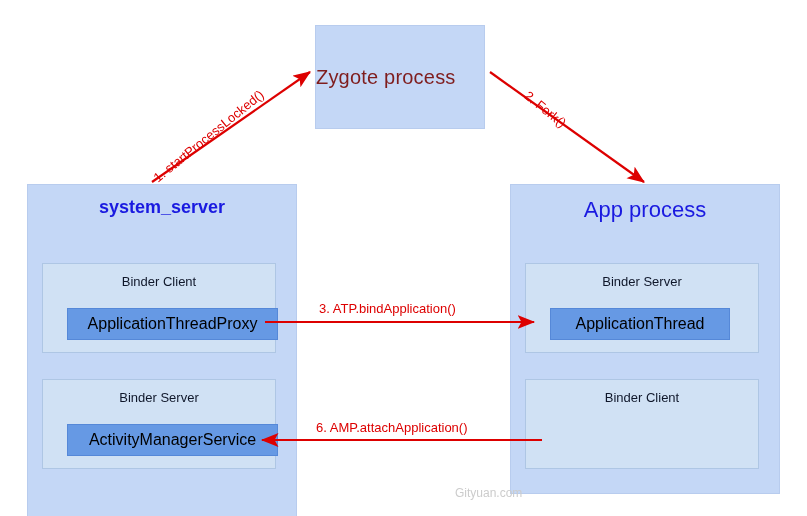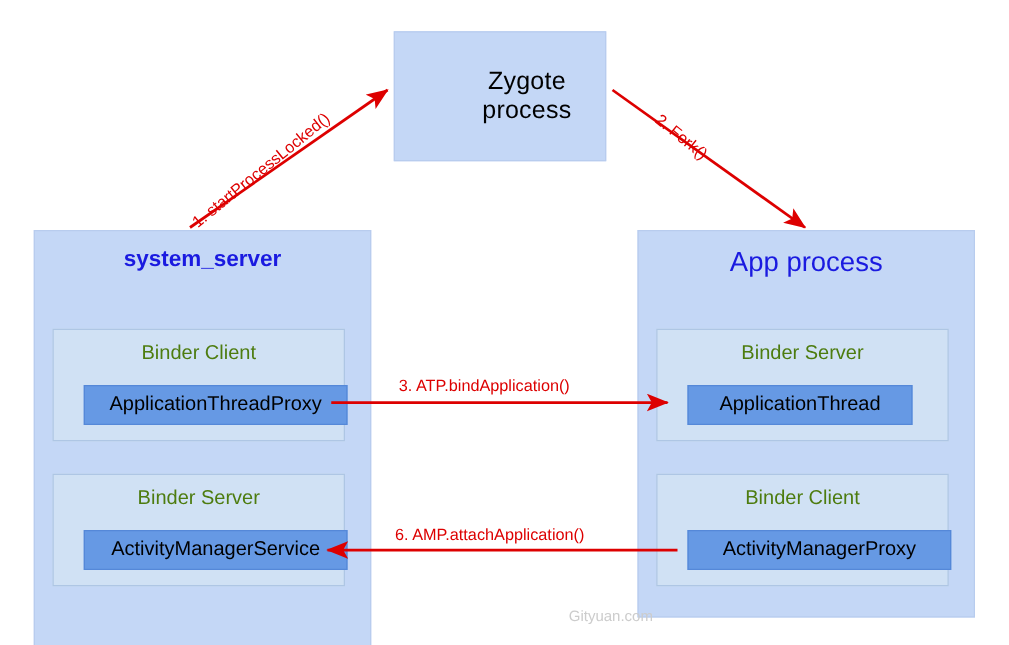--- a/index.html
+++ b/index.html
@@ -32,25 +32,23 @@
     background: #c4d7f6;
     border: 1px solid #b8ccee;
     box-sizing: border-box;
   }
   .zygote-label {
     position: absolute;
     left: 0;
     right: 0;
     top: 50%;
     transform: translateY(-50%);
-    text-align: center;
-    color: #000000;
+    color: #7f1d1d;
     font-size: 20px;
     letter-spacing: .2px;
-    margin-left: 43px;
   }
   .panel-title {
     position: absolute;
     left: 0;
     right: 0;
     top: 12px;
     text-align: center;
     color: #1a1ae0;
     font-size: 22px;
   }
@@ -61,22 +59,22 @@
     background: #d0e1f4;
     border: 1px solid #aec6e4;
     box-sizing: border-box;
   }
   .inner-title {
     position: absolute;
     left: 0;
     right: 0;
     top: 10px;
     text-align: center;
-    color: #4d7c0f;
-    font-size: 16px;
+    color: #0f172a;
+    font-size: 13px;
   }
   .node-box {
     position: absolute;
     background: #6699e4;
     border: 1px solid #5588d8;
     box-sizing: border-box;
     display: flex;
     align-items: center;
     justify-content: center;
     color: #000000;
@@ -141,21 +139,20 @@
   <div class="panel" style="left:510px; top:184px; width:270px; height:310px;">
     <div class="panel-title">App process</div>
 
     <div class="inner-box" style="left:14px; top:78px; width:234px; height:90px;">
       <div class="inner-title">Binder Server</div>
       <div class="node-box" style="left:11px; top:44px; width:180px; height:32px;">ApplicationThread</div>
     </div>
 
     <div class="inner-box" style="left:14px; top:194px; width:234px; height:90px;">
       <div class="inner-title">Binder Client</div>
-      <div class="node-box" style="left:11px; top:44px; width:211px; height:32px;">ActivityManagerProxy</div>
     </div>
   </div>
 
   <svg class="arrow-svg" viewBox="0 0 807 516">
     <defs>
       <marker id="ah" markerWidth="9" markerHeight="9" refX="7.5" refY="3.2" orient="auto" markerUnits="strokeWidth">
         <path d="M0,0 L8,3.2 L0,6.4 L1.8,3.2 z" fill="#dd0000"></path>
       </marker>
     </defs>
     <line x1="152" y1="182" x2="310" y2="72" stroke="#dd0000" stroke-width="2.2" marker-end="url(#ah)"></line>

